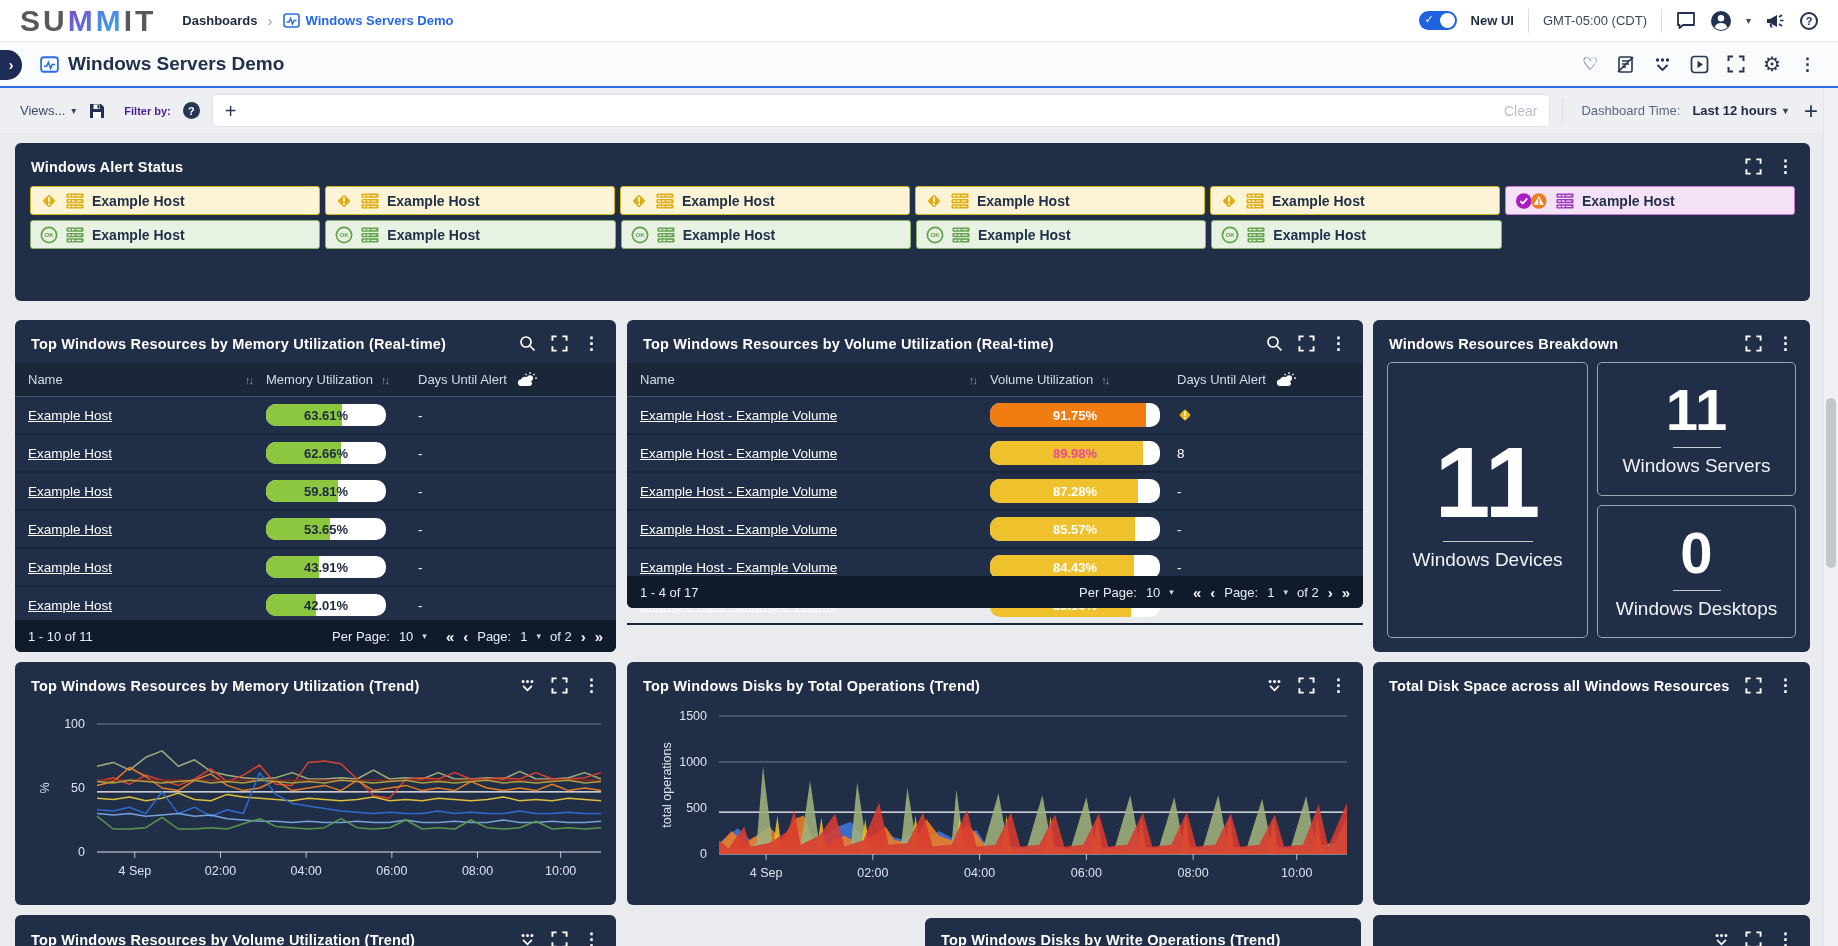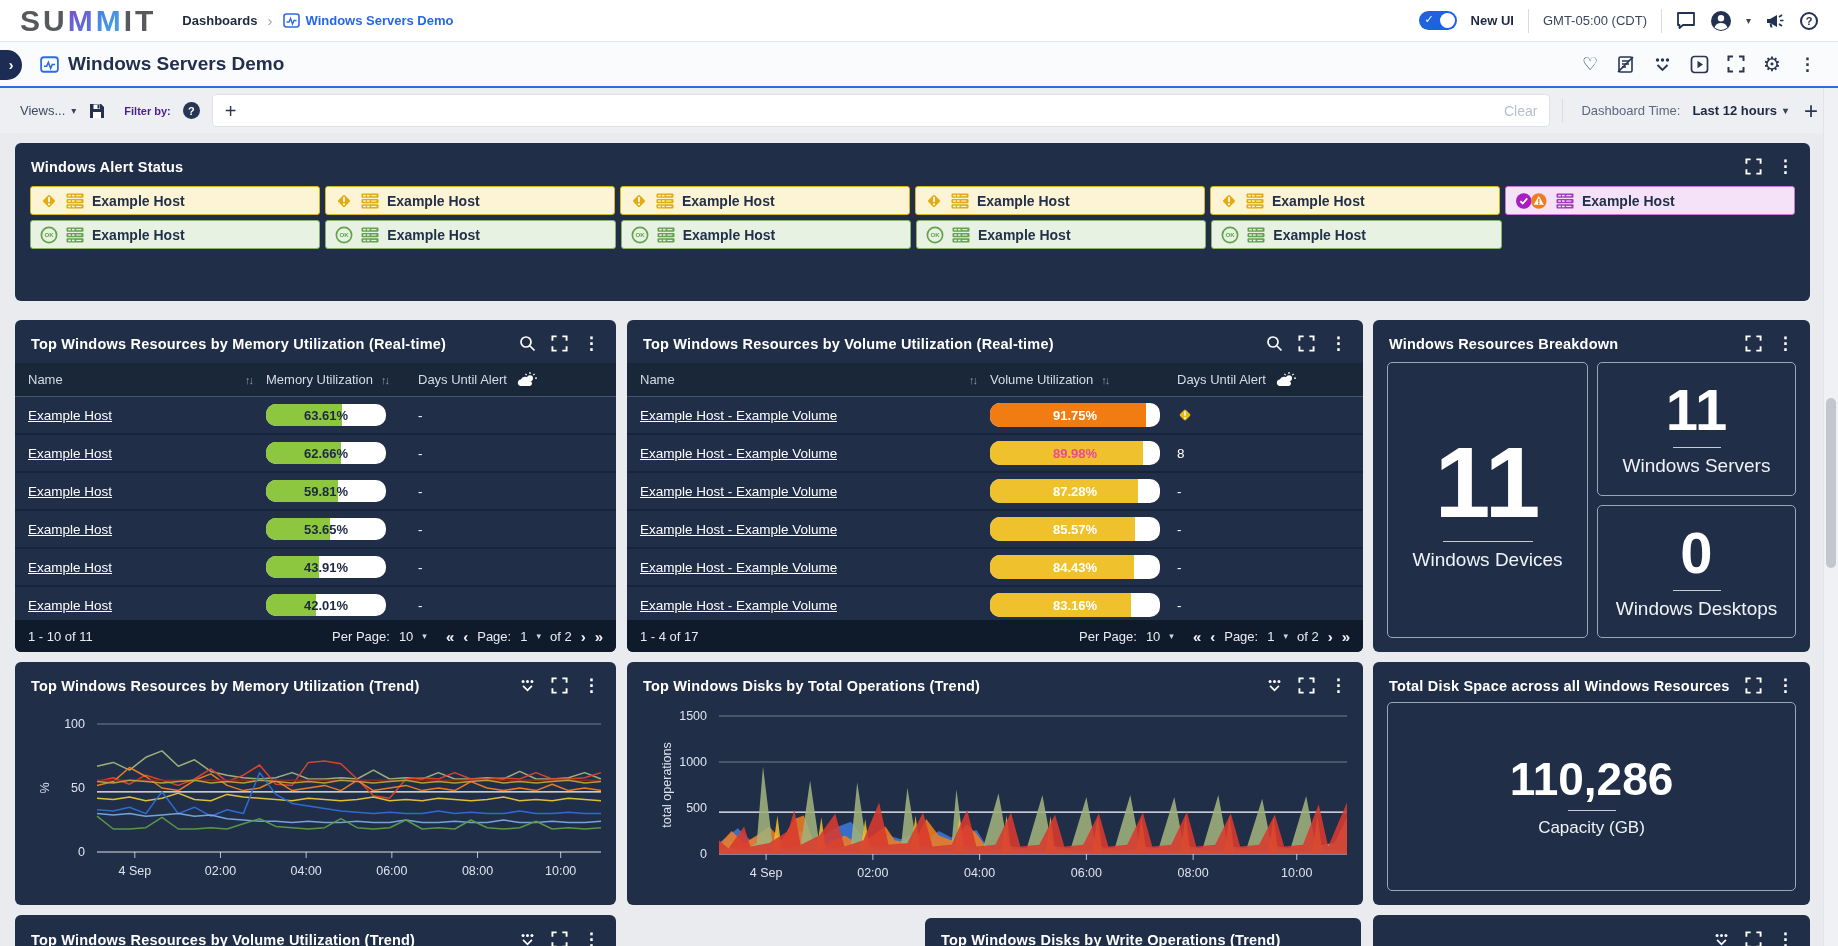--- a/index.html
+++ b/index.html
@@ -648,21 +648,21 @@
         <span>Page:</span>
         <span>1</span>
         <span class="pcaret">▾</span>
         <span>of 2</span>
         <button class="pnav">›</button>
         <button class="pnav">»</button>
       </span>
     </div>
   </div>
 
-  <div class="panel" id="tableB" style="left:627px; top:320px; width:736px; height:332px;">
+  <div class="panel" id="tableB" style="left:627px; top:320px; width:736px; height:288px;">
     <div class="phead">
       <span class="ptitle">Top Windows Resources by Volume Utilization (Real-time)</span>
       <span class="picons">
         <span class="wicon">
             <svg width="17" height="17" viewBox="0 0 17 17">
               <circle cx="7" cy="7" r="5" fill="none" stroke="#fff" stroke-width="1.7"></circle>
               <line x1="11" y1="11" x2="15.5" y2="15.5" stroke="#fff" stroke-width="1.7"></line>
             </svg>
           </span>
         <span class="wicon">
@@ -946,25 +946,20 @@
       <span class="picons">
         <span class="wicon">
             <svg width="17" height="17" viewBox="0 0 18 18">
               <path d="M1.5 6 V1.5 H6 M12 1.5 H16.5 V6 M16.5 12 V16.5 H12 M6 16.5 H1.5 V12" fill="none" stroke="#fff" stroke-width="2"></path>
             </svg>
           </span>
         <span class="kebab">⋮</span>
       </span>
     </div>
     <div class="dk-grid">
-      <div class="kpi">
-        <div class="kpi-num">110,286</div>
-        <div class="kpi-rule"></div>
-        <div class="kpi-label">Capacity (GB)</div>
-      </div>
     </div>
   </div>
 
   <div class="panel" style="left:15px; top:915px; width:601px; height:60px;">
     <div class="phead" style="padding-top:14px;">
       <span class="ptitle">Top Windows Resources by Volume Utilization (Trend)</span>
       <span class="picons">
         <span class="wicon">
             <svg width="17" height="15" viewBox="0 0 19 17">
               <circle cx="4.5" cy="4" r="1.7" fill="#fff"></circle>

